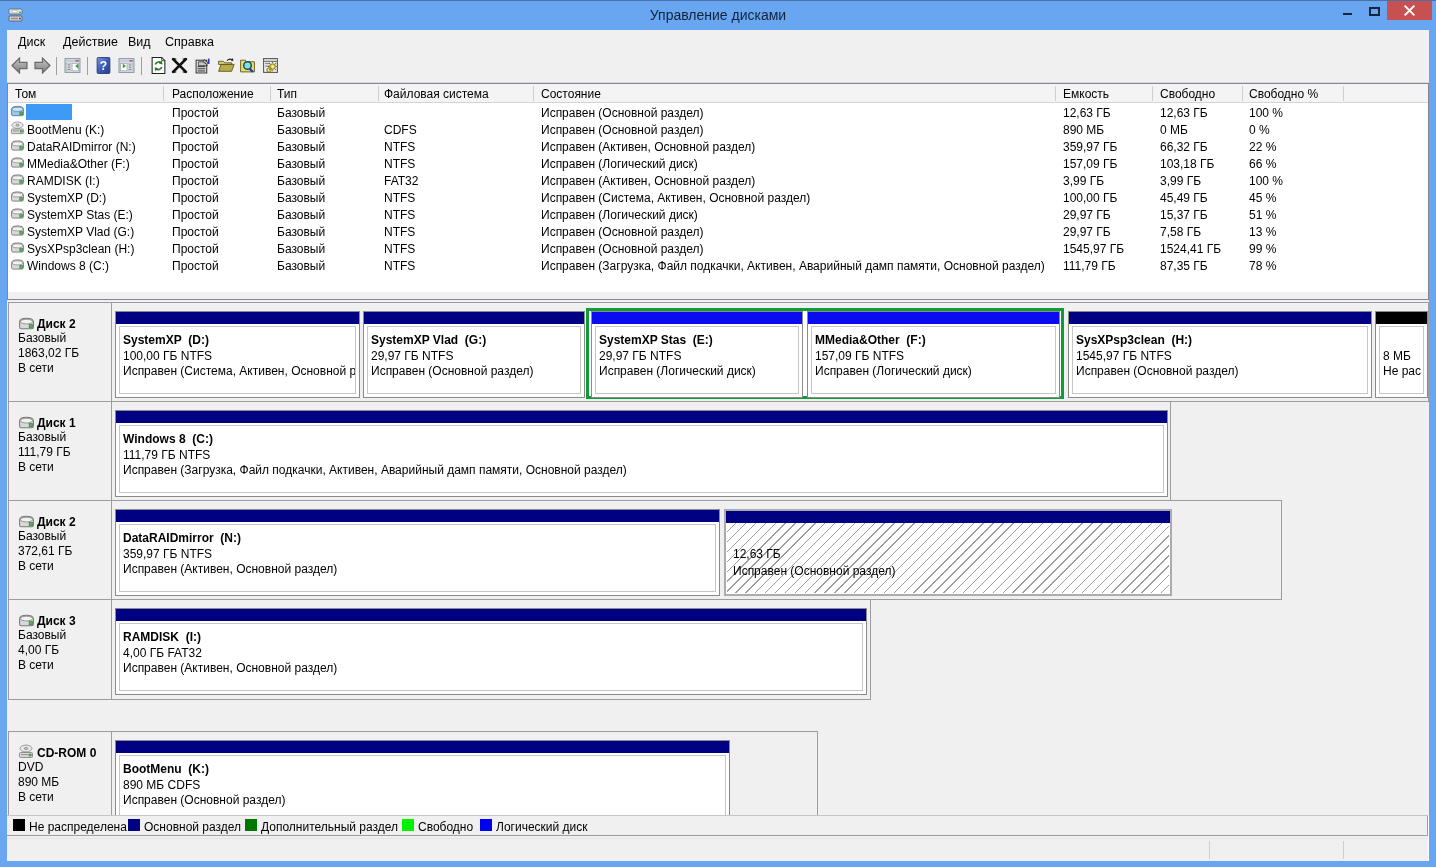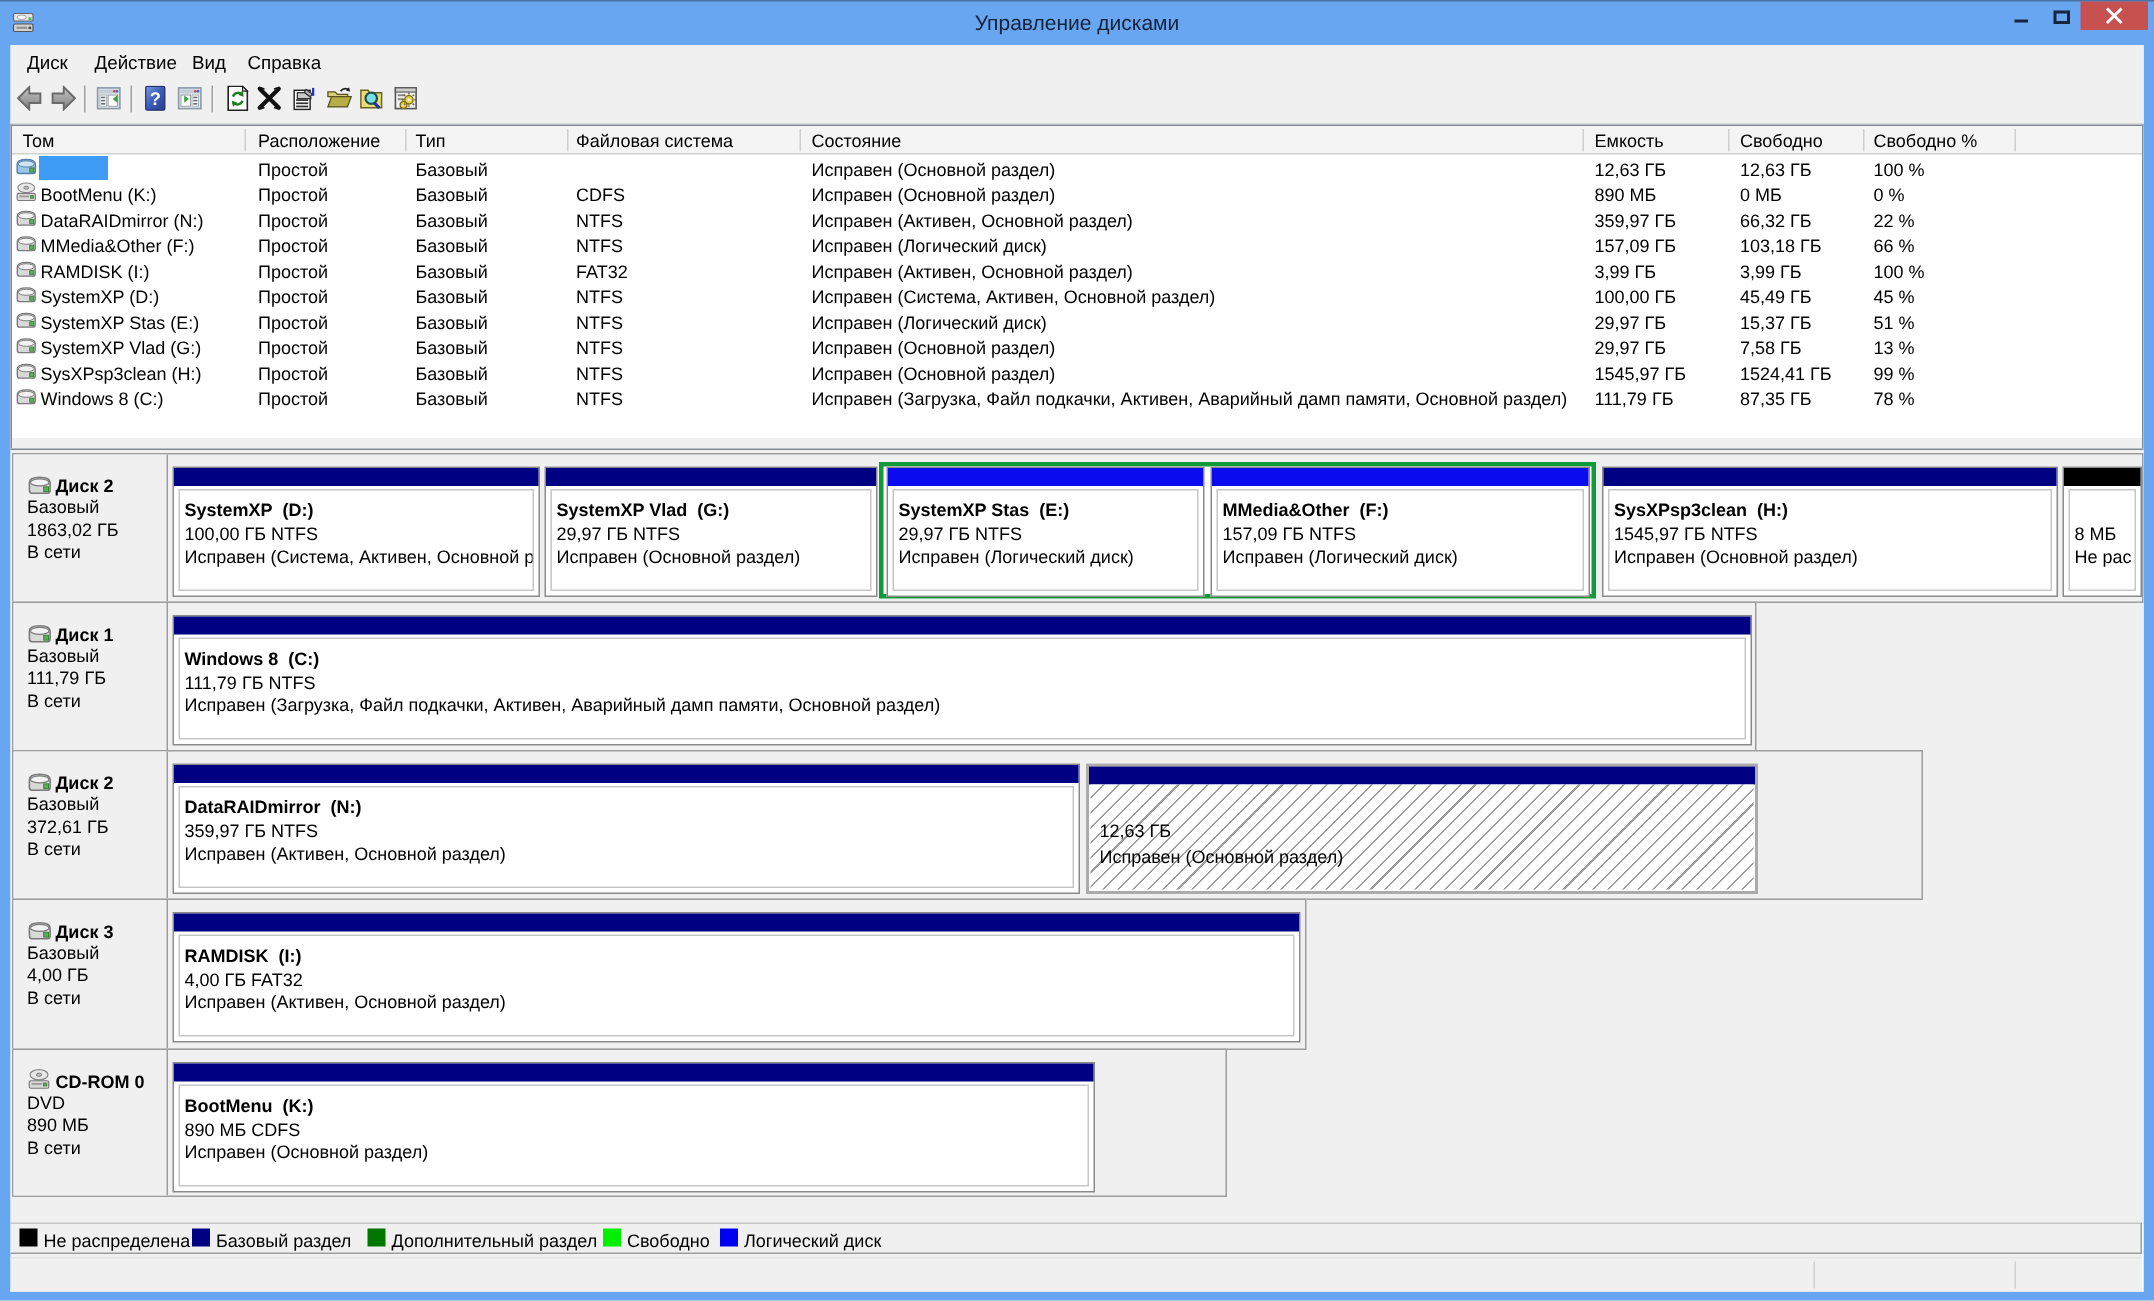--- a/index.html
+++ b/index.html
@@ -464,21 +464,21 @@
     </div>
     <div class="pbox" style="left:106px;top:8px;width:752px;height:87px">
       <div class="pbar navy"></div>
       <div class="pbody">
         <div class="pt" style="top:6px;font-weight:bold">RAMDISK&nbsp; (I:)</div>
         <div class="pt" style="top:22px">4,00 ГБ FAT32</div>
         <div class="pt" style="top:37px">Исправен (Активен, Основной раздел)</div>
       </div>
     </div>
   </div>
-<div class="drow" style="top:699px;width:810px;height:99px">
+<div class="drow" style="top:731px;width:810px;height:99px">
     <div class="dlabel">
       <svg class="abs" style="left:9px;top:12px" width="16" height="15" viewBox="0 0 16 14">
 <ellipse cx="8" cy="4" rx="6" ry="3.4" fill="#e8e8e8" stroke="#888" stroke-width="0.8"></ellipse>
 <ellipse cx="8" cy="4" rx="1.8" ry="1.1" fill="#bdbdbd" stroke="#777" stroke-width="0.6"></ellipse>
 <rect x="1.5" y="8" width="13" height="5" rx="1" fill="#d9d9d9" stroke="#7a7a7a" stroke-width="0.8"></rect>
 <rect x="3" y="9.5" width="7" height="1.2" fill="#9a9a9a"></rect>
 <rect x="11" y="9.5" width="2.2" height="2" fill="#58b058" stroke="#3a7a3a" stroke-width="0.5"></rect>
 </svg>
       <div class="dl1" style="left:28px">CD-ROM 0</div>
       <div class="dln" style="top:28px">DVD</div>
@@ -491,21 +491,21 @@
         <div class="pt" style="top:6px;font-weight:bold">BootMenu&nbsp; (K:)</div>
         <div class="pt" style="top:22px">890 МБ CDFS</div>
         <div class="pt" style="top:37px">Исправен (Основной раздел)</div>
       </div>
     </div>
   </div>
 <div class="abs legend"></div>
 <div class="abs lsq" style="left:13px;top:819px;background:#000000"></div>
 <div class="abs ltx" style="left:29px;top:820px">Не распределена</div>
 <div class="abs lsq" style="left:128px;top:819px;background:#000082"></div>
-<div class="abs ltx" style="left:144px;top:820px">Базовый раздел</div>
+<div class="abs ltx" style="left:144px;top:820px">Основной раздел</div>
 <div class="abs lsq" style="left:245px;top:819px;background:#007800"></div>
 <div class="abs ltx" style="left:261px;top:820px">Дополнительный раздел</div>
 <div class="abs lsq" style="left:402px;top:819px;background:#00f000"></div>
 <div class="abs ltx" style="left:418px;top:820px">Свободно</div>
 <div class="abs lsq" style="left:480px;top:819px;background:#0000f0"></div>
 <div class="abs ltx" style="left:496px;top:820px">Логический диск</div>
 <div class="abs statusbar"></div>
 <div class="abs ssep" style="left:1209px"></div>
 <div class="abs ssep" style="left:1343px"></div>
 </body></html>

